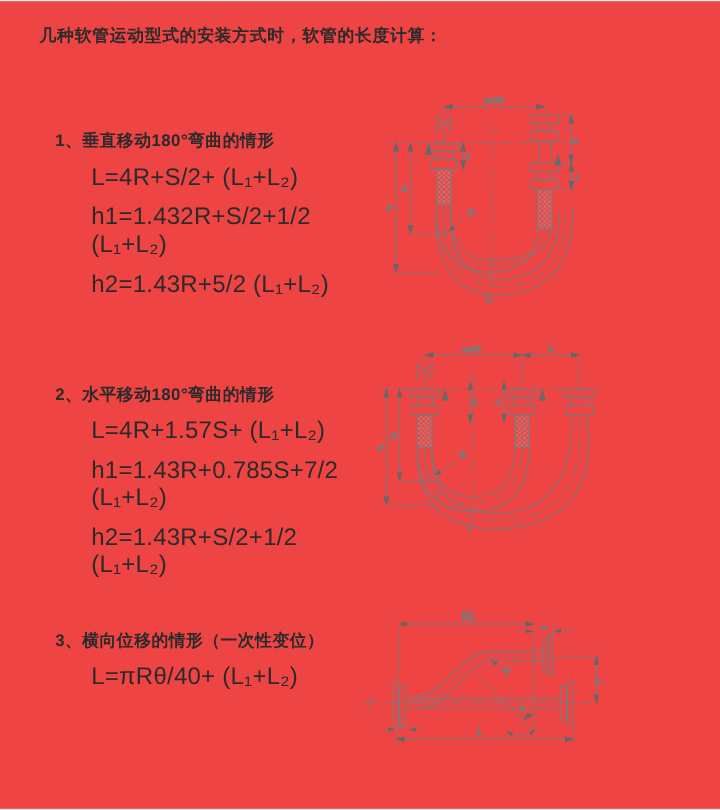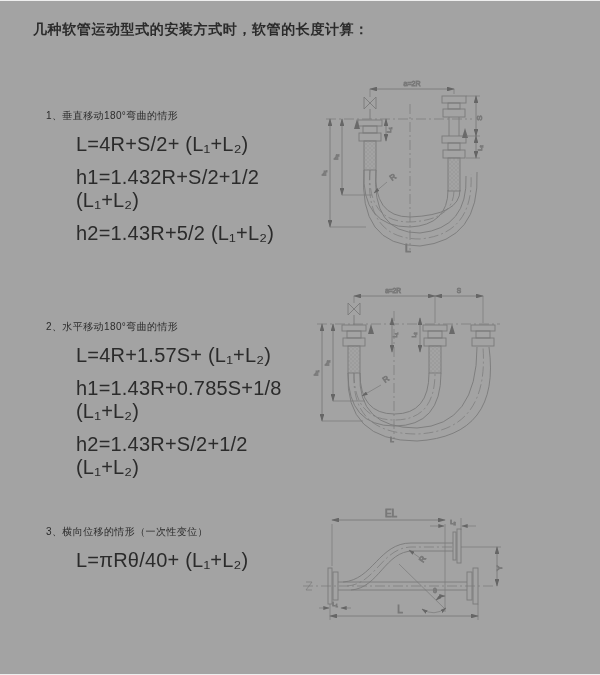--- a/index.html
+++ b/index.html
@@ -1,27 +1,27 @@
 <!DOCTYPE html>
 <html><head>
 <meta charset="utf-8">
 <style>
   * { margin:0; padding:0; box-sizing:border-box; }
   body { background:#ffffff; }
   .page {
-    position:relative; width:600px; height:675px; background:#a3a3a3;
+    position:relative; width:600px; height:675px; background:#ef4444;
     font-family:"Liberation Sans", sans-serif; color:#2e2e2e; overflow:hidden;
     border-top:1px solid #eee; border-bottom:1px solid #eee;
   }
   .title {
     position:absolute; left:33px; top:20px;
     font-size:14px; font-weight:600; letter-spacing:0.6px; color:#2b2b2b;
   }
   .sec { position:absolute; left:46px; width:270px; }
-  .sec-heading { font-size:10px; font-weight:400; letter-spacing:0.4px; color:#2b2b2b; }
+  .sec-heading { font-size:14px; font-weight:700; letter-spacing:0.4px; color:#2b2b2b; }
   .formula { margin:10px 0 0 30px; font-size:20px; font-weight:500; color:#2b2b2b; letter-spacing:0.2px; }
   svg { position:absolute; overflow:visible; }
   svg text { font-family:"Liberation Sans", sans-serif; fill:#555; }
   .dwg { stroke:#7a7a7a; fill:none; stroke-width:0.9; }
   .thin { stroke-width:0.7; }
   .cl { stroke-dasharray:10 3 2 3; stroke-width:0.7; }
   .solid-arrow { fill:#6a6a6a; stroke:none; }
 </style>
 </head>
 <body>
@@ -120,21 +120,21 @@
       <line x1="77" y1="106" x2="64" y2="117" marker-end="url(#ar1)" class="thin"></line>
       <text x="82" y="105" font-size="8" transform="rotate(-35 82 105)">R</text>
 
       <text x="95" y="176" font-size="10.5" fill="#444">L</text>
     </g>
   </svg>
 
   <div class="sec" style="top:319px">
     <div class="sec-heading">2、水平移动180°弯曲的情形</div>
     <div class="formula">L=4R+1.57S+ (L₁+L₂)</div>
-    <div class="formula">h1=1.43R+0.785S+1/8 (L₁+L₂)</div>
+    <div class="formula">h1=1.43R+0.785S+7/2 (L₁+L₂)</div>
     <div class="formula">h2=1.43R+S/2+1/2 (L₁+L₂)</div>
   </div>
 
   <svg style="left:305px; top:280px" width="285" height="185" viewBox="0 0 285 185">
     <defs>
       <pattern id="br2" width="4" height="4" patternUnits="userSpaceOnUse">
         <path d="M0,4 L4,0 M0,0 L4,4" stroke="#999" stroke-width="0.6" fill="none"></path>
       </pattern>
       <marker id="ar2" viewBox="0 0 10 6" refX="9" refY="3" markerWidth="9" markerHeight="5.4" orient="auto-start-reverse">
         <path d="M0,0 L10,3 L0,6 Z" fill="#666"></path>

